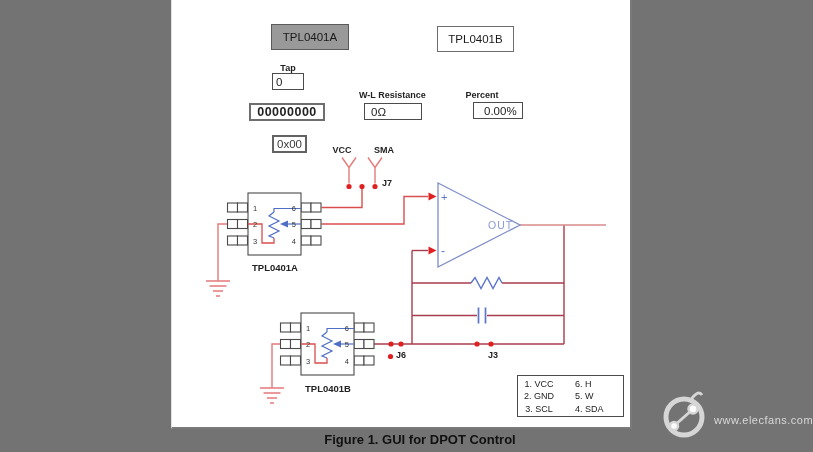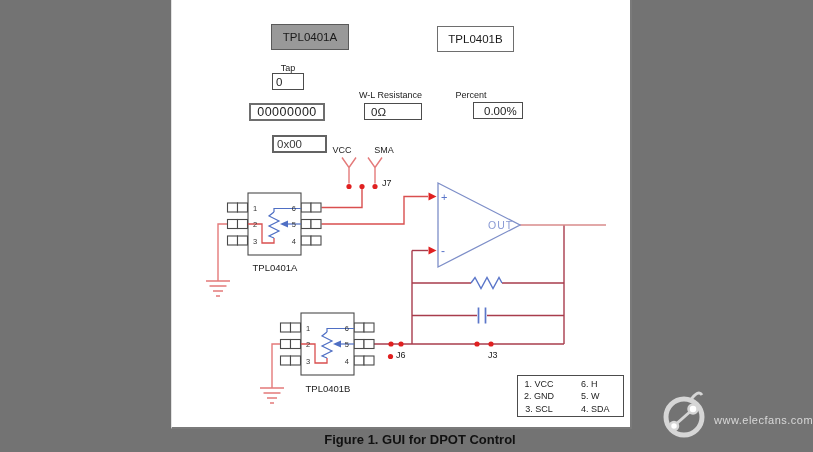--- a/index.html
+++ b/index.html
@@ -9,31 +9,31 @@
   
   #frame{left:171px;top:0;width:458px;height:427px;background:#fff;
          border-left:1px solid #e2e2e2;border-right:2px solid #7a7a7a;border-bottom:2px solid #7a7a7a;}
   
   .btn{display:flex;align-items:center;justify-content:center;font-size:11.5px;box-sizing:border-box;}
   #btnA{left:271px;top:24px;width:78px;height:26px;background:#999;border:1px solid #5a5a5a;}
   #btnB{left:437px;top:26px;width:77px;height:26px;background:#fff;border:1px solid #6e6e6e;}
   .fld{box-sizing:border-box;background:#fff;display:flex;align-items:center;font-size:11.5px;color:#222;}
   #fld-tap{left:272px;top:73px;width:32px;height:17px;border:1px solid #4c4c4c;padding-left:3px;}
   #fld-bin{left:249px;top:103px;width:76px;height:18px;border:2px solid #6e6e6e;justify-content:center;
-           font-size:12.5px;letter-spacing:.5px;}
+           font-size:12.5px;letter-spacing:.5px;font-weight:bold;}
   #fld-wl{left:364px;top:103px;width:58px;height:17px;border:1px solid #4c4c4c;padding-left:6px;}
   #fld-pct{left:473px;top:102px;width:50px;height:17px;border:1px solid #4c4c4c;padding-left:10px;}
-  #fld-hex{left:272px;top:135px;width:55px;height:18px;border:2px solid #636363;padding-left:3px;color:#3a3a3a;}
-  .lbl{font-size:9px;color:#222;white-space:nowrap;}
+  #fld-hex{left:272px;top:135px;width:35px;height:18px;border:2px solid #636363;padding-left:3px;color:#3a3a3a;}
+  .lbl{font-size:9px;color:#222;white-space:nowrap;font-weight:bold;}
   .ctr{text-align:center;}
   
   #legend{left:517px;top:375px;width:107px;height:42px;border:1.5px solid #4c4c4c;box-sizing:border-box;
           font-size:9px;line-height:12.4px;color:#222;}
   #legend .c1{position:absolute;left:6px;top:2px;text-align:center;}
-  #legend .c2{position:absolute;left:57px;top:2px;margin-left:6px;}
+  #legend .c2{position:absolute;left:57px;top:2px;}
   
   #caption{left:190px;top:432px;width:460px;text-align:center;font-weight:bold;font-size:13px;color:#111;}
   
   #wm{left:660px;top:381px;width:153px;height:70px;color:#d4d4d4;}
   #wm .brand{position:absolute;left:52px;top:10px;font-size:17px;font-weight:bold;letter-spacing:1px;color:#d2d2d2;}
   #wm .url{position:absolute;left:54px;top:33px;font-size:11px;color:#d8d8d8;letter-spacing:.5px;}
   svg{position:absolute;left:0;top:0;}
   svg text{font-family:"Liberation Sans",sans-serif;}
 </style>
 </head>
@@ -47,21 +47,21 @@
   <div id="btnB" class="abs btn">TPL0401B</div>
 
   <div class="abs lbl ctr" style="left:272px;top:63px;width:32px;">Tap</div>
   <div id="fld-tap" class="abs fld">0</div>
 
   <div id="fld-bin" class="abs fld">00000000</div>
 
   <div class="abs lbl" style="left:359px;top:90px;">W-L Resistance</div>
   <div id="fld-wl" class="abs fld">0Ω</div>
 
-  <div class="abs lbl ctr" style="left:446px;top:90px;width:50px;">Percent</div>
+  <div class="abs lbl ctr" style="left:457px;top:90px;width:50px;">Percent</div>
   <div id="fld-pct" class="abs fld">0.00%</div>
 
   <div id="fld-hex" class="abs fld">0x00</div>
 
   <div class="abs lbl ctr" style="left:330px;top:145px;width:24px;">VCC</div>
   <div class="abs lbl ctr" style="left:369px;top:145px;width:30px;">SMA</div>
   <div class="abs lbl" style="left:382px;top:178px;">J7</div>
   <div class="abs lbl" style="left:396px;top:350px;">J6</div>
   <div class="abs lbl" style="left:488px;top:350px;">J3</div>
   <div class="abs lbl ctr" style="left:248px;top:262px;width:54px;font-size:9.5px;">TPL0401A</div>

